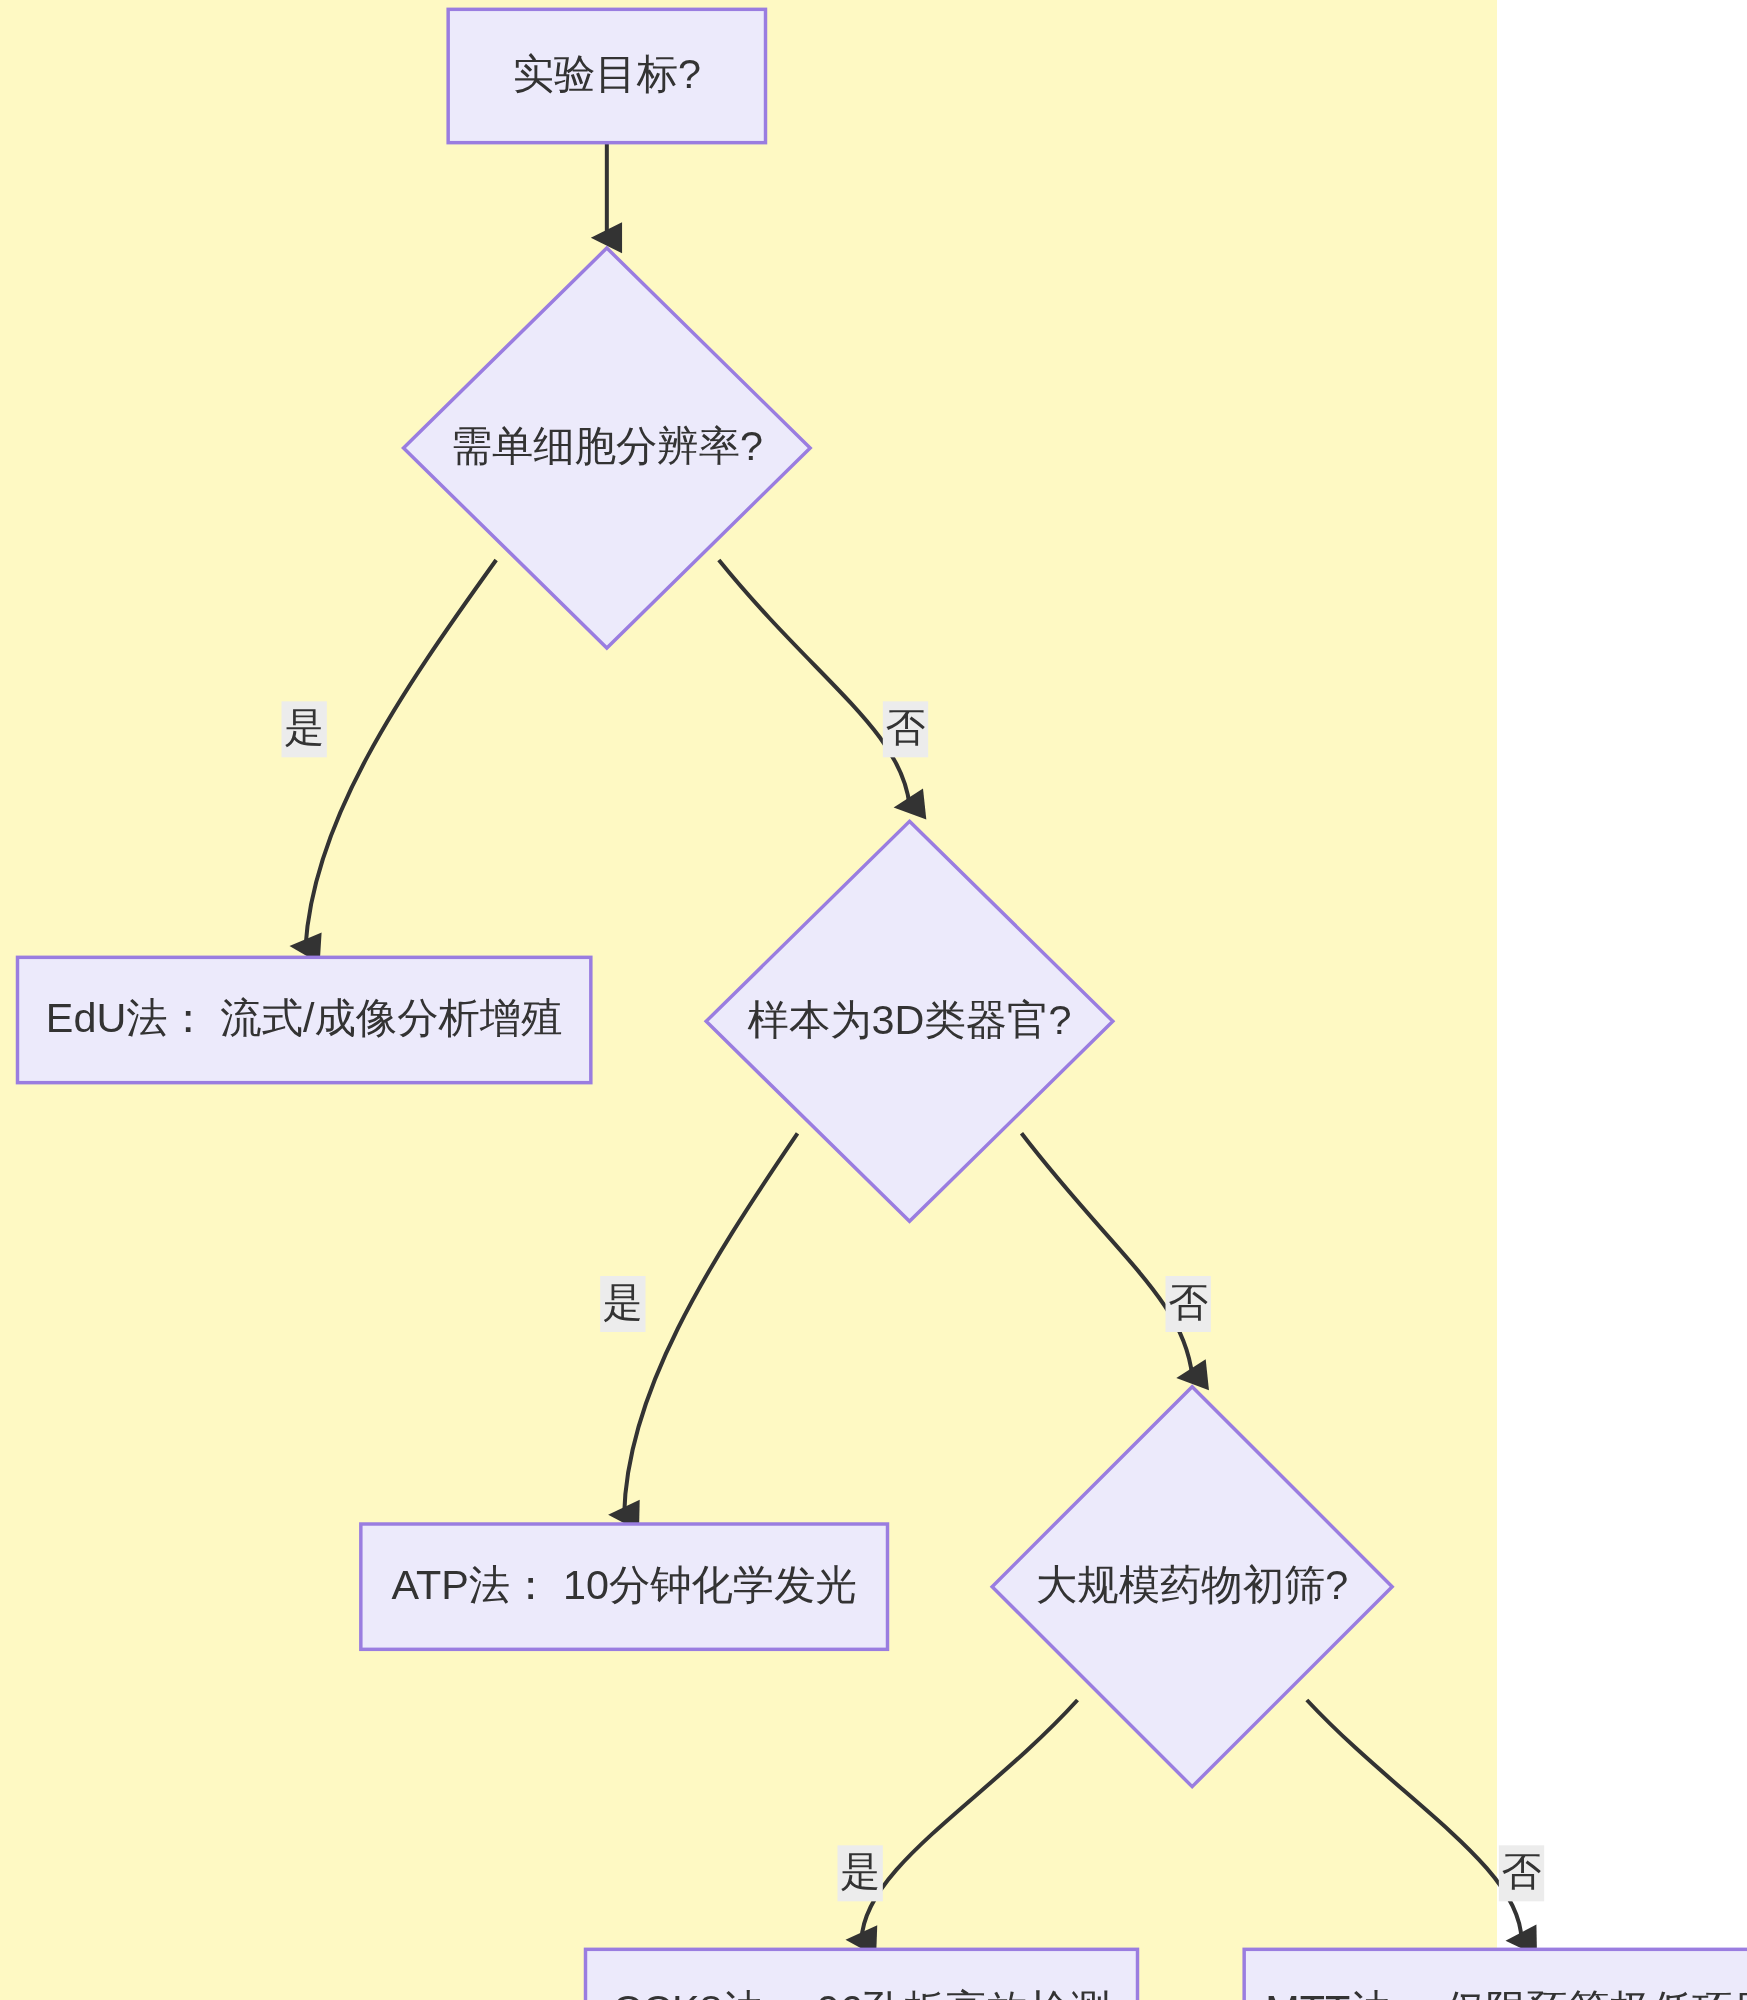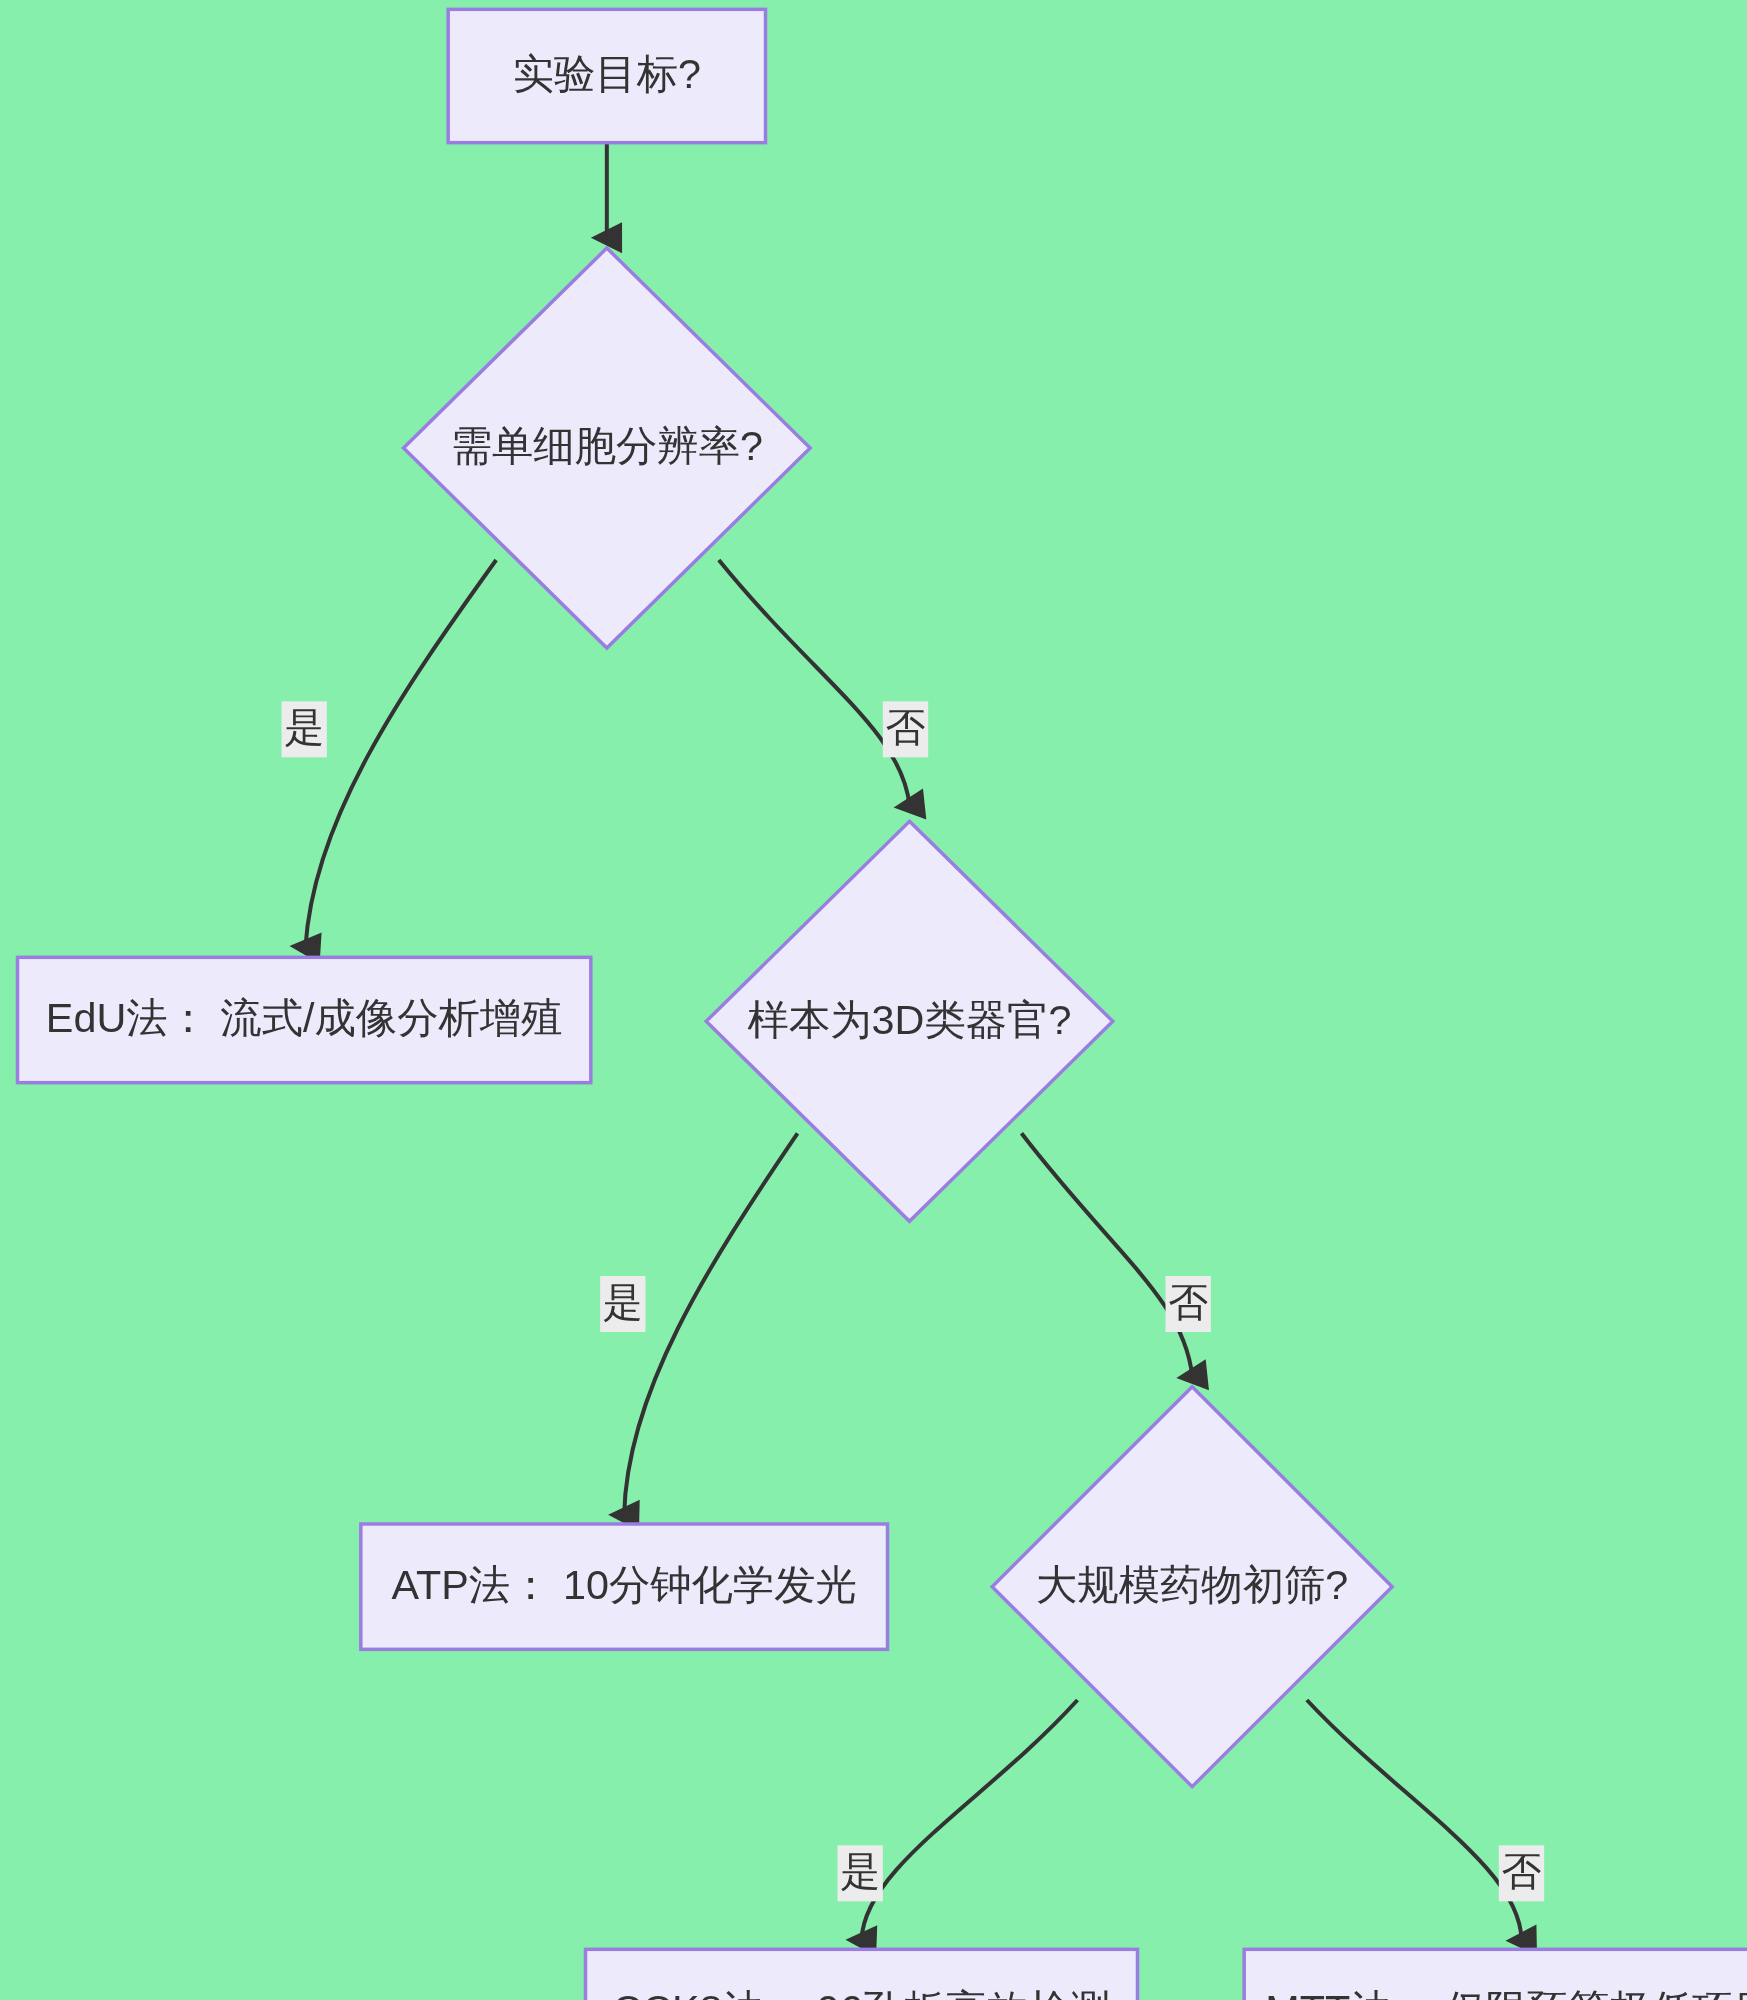--- a/index.html
+++ b/index.html
@@ -8,23 +8,23 @@
     background: #ffffff;
   }
   body {
     width: 1747px;
     height: 2000px;
     font-family: "Liberation Sans", "DejaVu Sans", sans-serif;
     overflow: hidden;
   }
   #flowchart-root {
     position: relative;
-    width: 1747px;
+    width: 1497px;
     height: 2000px;
-    background: #86efac;
+    background: #fef9c3;
   }
   svg#flow-svg {
     display: block;
     width: 1747px;
     height: 2000px;
   }
   .node-shape {
     fill: #ECEAFB;
     stroke: #9A7DE0;
     stroke-width: 2.6;

